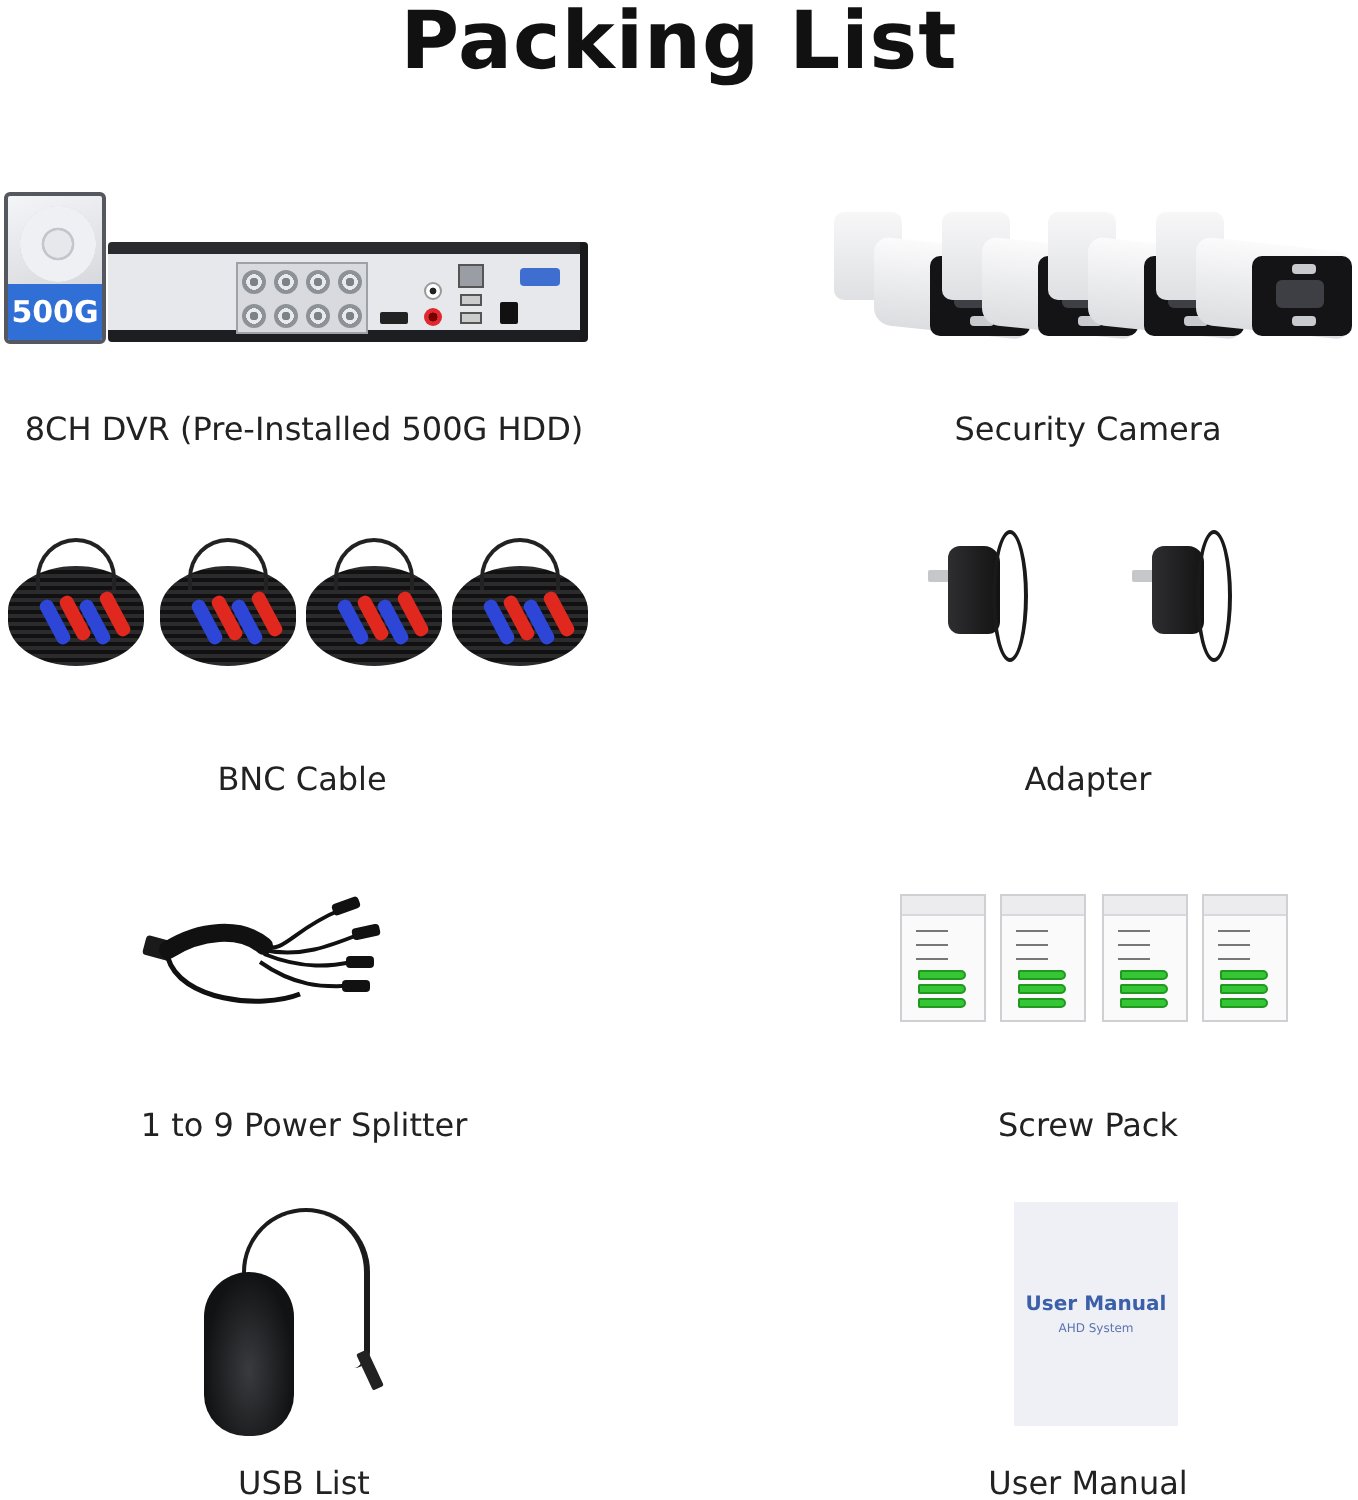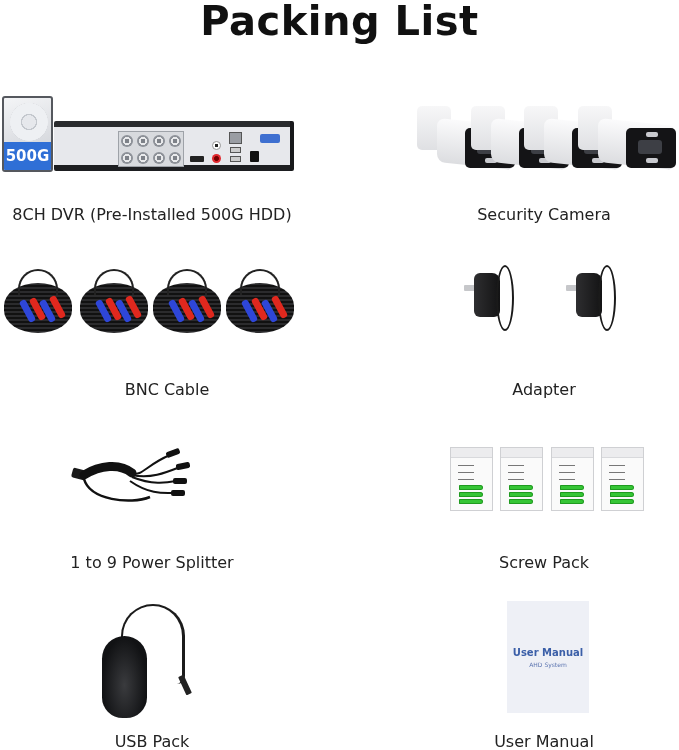--- a/index.html
+++ b/index.html
@@ -224,21 +224,21 @@
     <div class="plug" style="left:40px;top:16px;background:#2e46d8"></div>
     <div class="plug" style="left:50px;top:12px;background:#e0281e"></div>
   </div>
   <div class="coil" style="left:226px;top:283px">
     <div class="loop"></div>
     <div class="plug" style="left:20px;top:16px;background:#2e46d8"></div>
     <div class="plug" style="left:30px;top:14px;background:#e0281e"></div>
     <div class="plug" style="left:40px;top:16px;background:#2e46d8"></div>
     <div class="plug" style="left:50px;top:12px;background:#e0281e"></div>
   </div>
-  <div class="label" style="left:16px;top:380px;width:302px">BNC Cable</div>
+  <div class="label" style="left:0px;top:380px;width:302px">BNC Cable</div>
 </div>
 
 <div>
   <div class="adapter" style="left:462px;top:273px">
     <div class="prong"></div>
       <div class="brick"></div>
       <div class="cord"></div>
   </div>
   <div class="adapter" style="left:564px;top:273px">
     <div class="prong"></div>
@@ -302,21 +302,21 @@
       <div class="anchor" style="top:44px"></div>
       <div class="anchor" style="top:51px"></div>
   </div>
   <div class="label" style="left:394px;top:553px;width:300px">Screw Pack</div>
 </div>
 
 <div>
   <div class="mouse-cable"></div>
   <div class="usb-plug"></div>
   <div class="mouse-body"></div>
-  <div class="label" style="left:2px;top:732px;width:300px">USB Pack</div>
+  <div class="label" style="left:2px;top:732px;width:300px">USB List</div>
 </div>
 
 <div>
   <div class="manual">
     <div class="m-title">User Manual</div>
     <div class="m-sub">AHD System</div>
   </div>
   <div class="label" style="left:394px;top:732px;width:300px">User Manual</div>
 </div>
 

